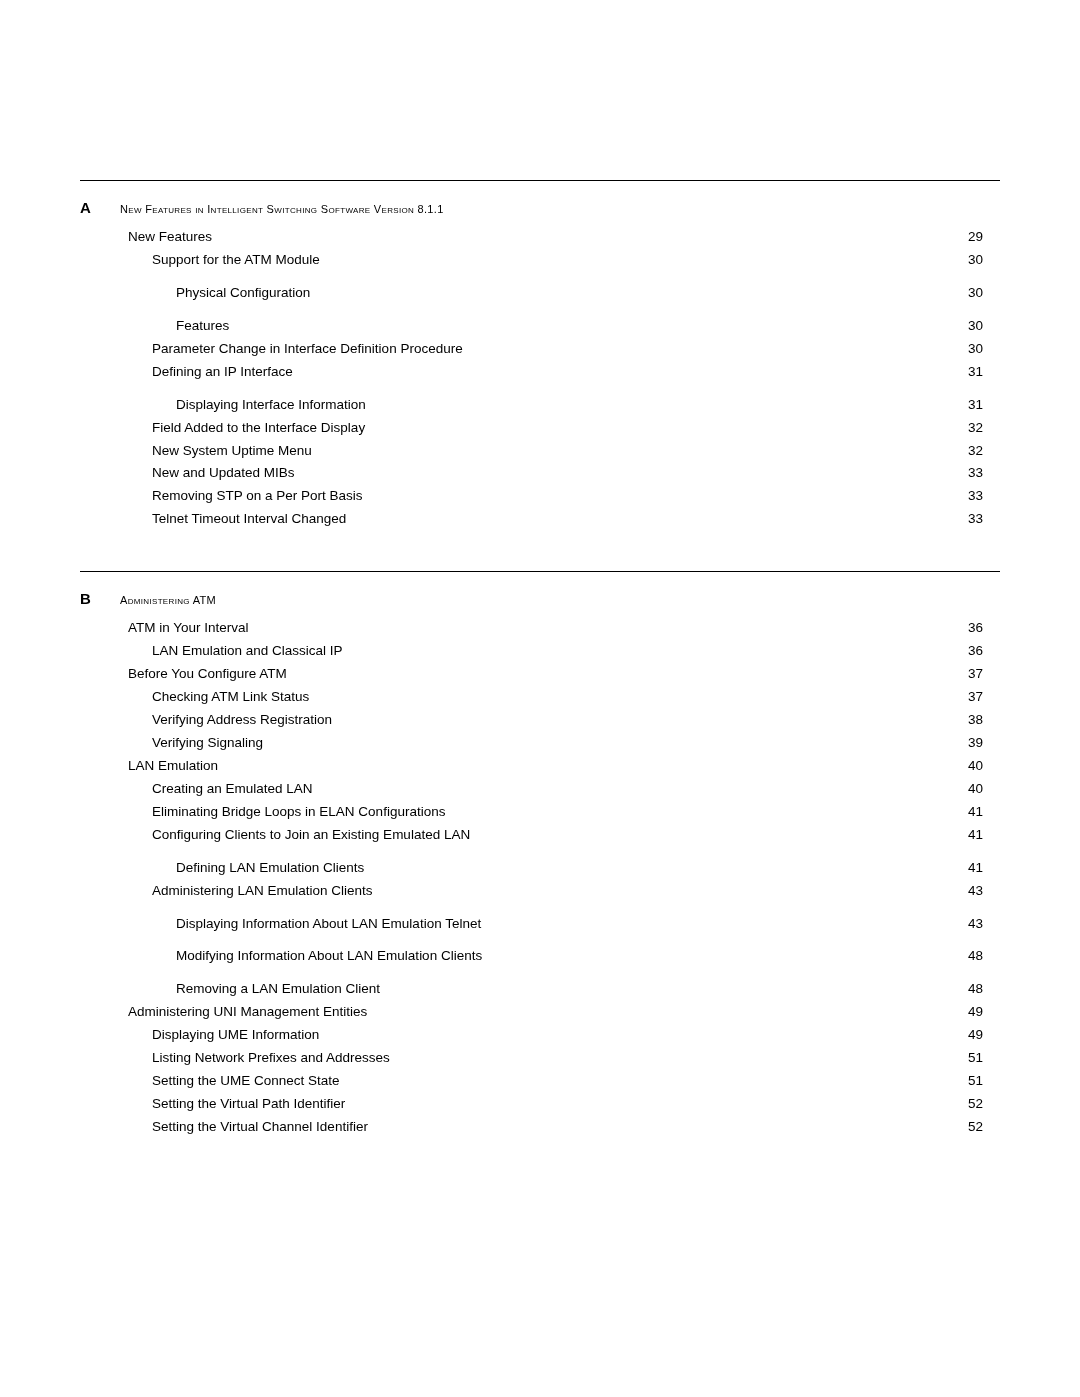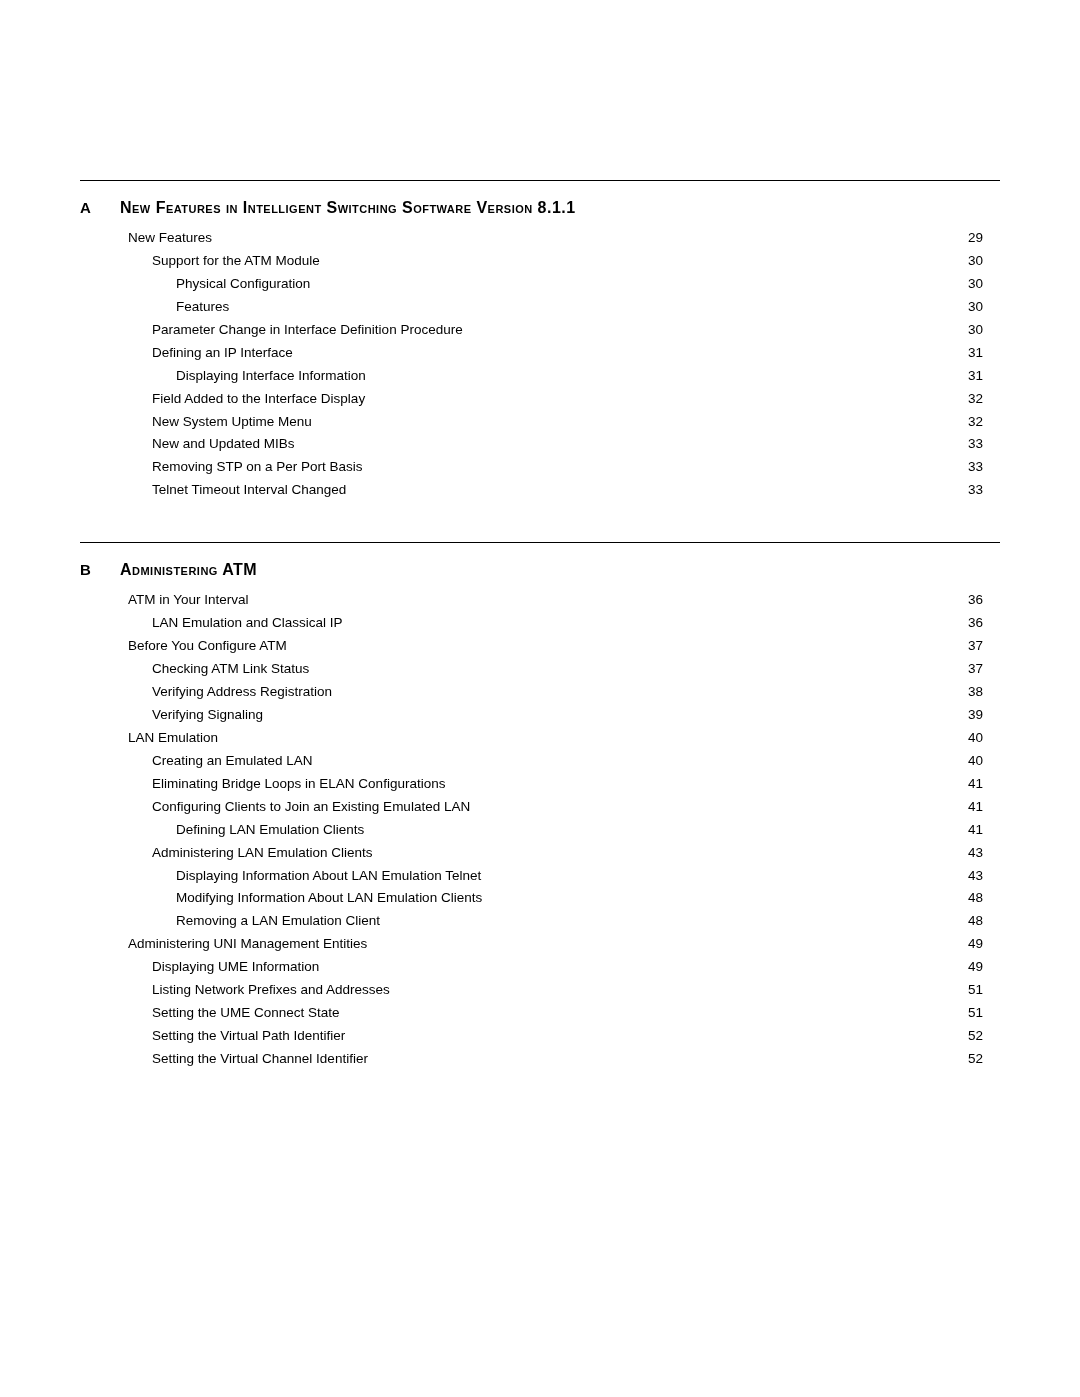--- a/index.html
+++ b/index.html
@@ -42,22 +42,22 @@
     }
 
     .section-letter {
       font-size: 15px;
       font-weight: bold;
       font-variant: small-caps;
       min-width: 24px;
     }
 
     .section-title {
-      font-size: 16px;
-      font-weight: bold;
+      font-size: 11px;
+      font-weight: normal;
       font-variant: small-caps;
       letter-spacing: 0.03em;
     }
 
     .toc-entry {
       display: flex;
       justify-content: flex-start;
       line-height: 1.7;
       font-size: 13.5px;
     }
@@ -67,21 +67,21 @@
     }
 
     .toc-entry .entry-page {
       min-width: 40px;
       text-align: left;
       padding-left: 8px;
     }
 
     .indent-1 { padding-left: 0px; }
     .indent-2 { padding-left: 24px; }
-    .indent-3 { padding-left: 48px; }
+    .indent-3 { padding-left: 48px; margin-top: 10px; }
 
     .toc-block {
       padding-left: 48px;
     }
   </style>
 </head>
 <body>
 
 <div class="page-content">
 <div class="section">

